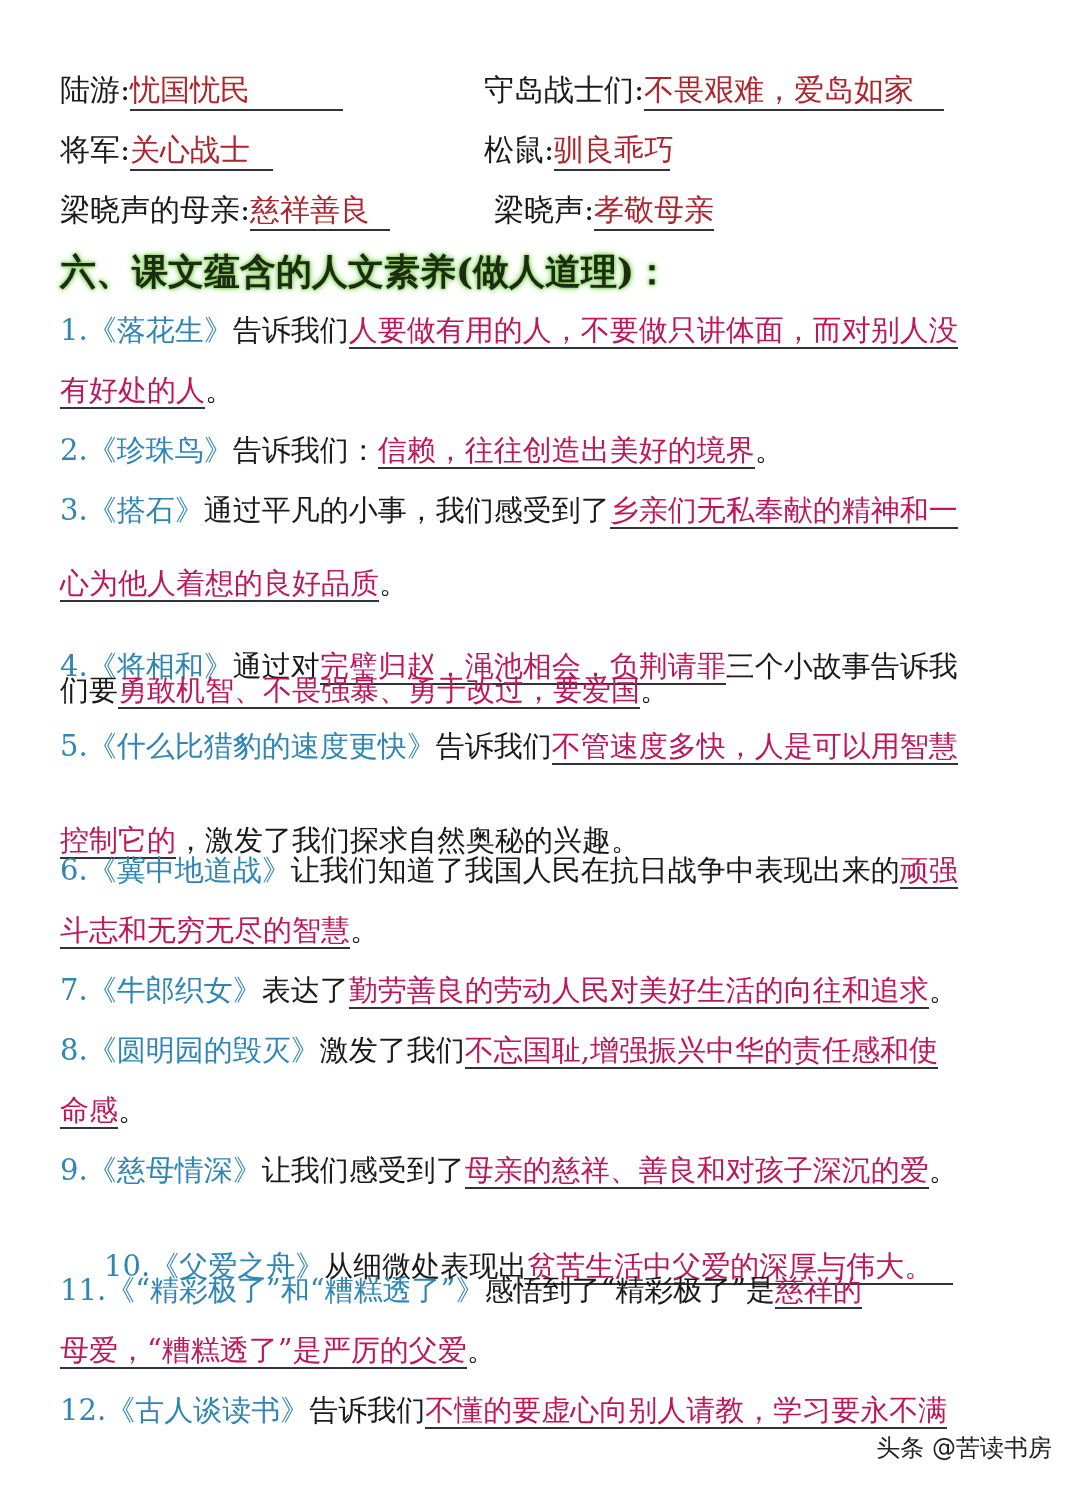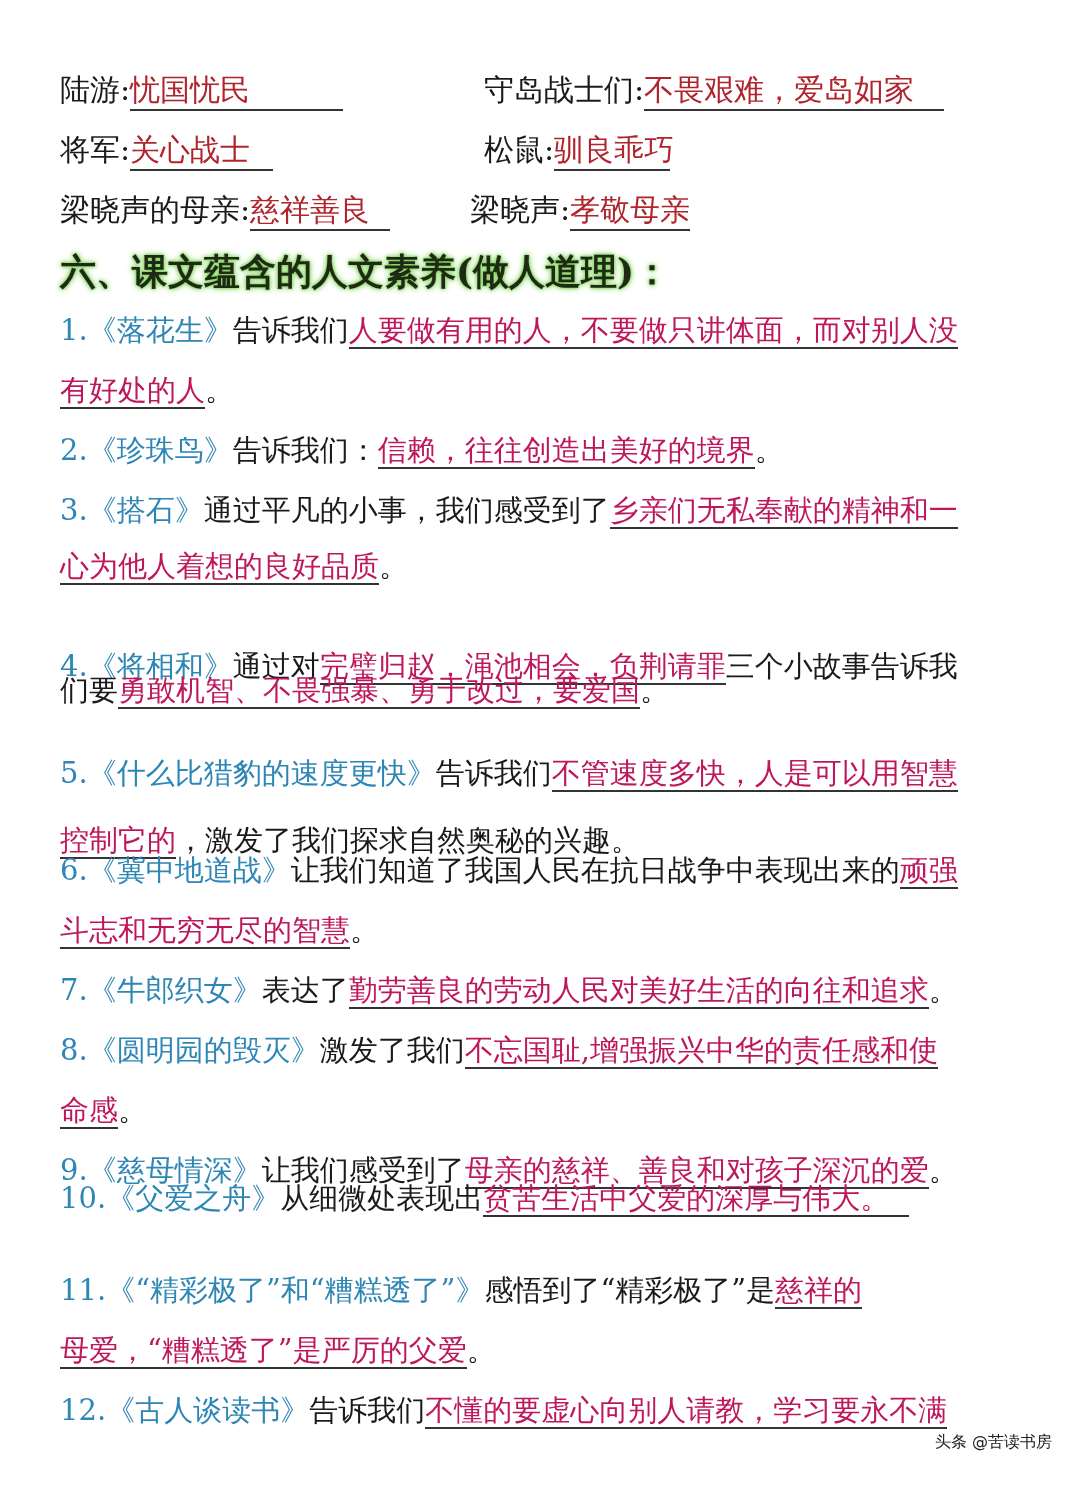--- a/index.html
+++ b/index.html
@@ -19,21 +19,21 @@
       color:#1e2a14; white-space:nowrap;
       text-shadow: 0 0 4px #7ccf5a, 0 0 7px #9fe07a, 0 0 2px #6cc04a;
     }
     .line {
       position:absolute; left:60px; font-size:29px; line-height:40px; white-space:nowrap;
     }
     .title { color:#2e86b5; }
     .blk { color:#1a1a1a; }
     .red { color:#be185d; border-bottom:2px solid #333; }
     .watermark {
-      position:absolute; right:28px; top:1432px; font-size:16px; color:#222;
+      position:absolute; right:28px; top:1432px; font-size:24px; color:#222;
       font-family:"DejaVu Sans","Liberation Sans",sans-serif; white-space:nowrap;
     }
   </style>
 </head>
 <body>
 
 <div class="pair" style="left:60px;top:70px;">
   <span class="lbl">陆游:</span><span class="ans" style="width:195px;">忧国忧民</span>
 </div>
 <div class="pair" style="left:484px;top:70px;">
@@ -41,52 +41,52 @@
 </div>
 <div class="pair" style="left:60px;top:130px;">
   <span class="lbl">将军:</span><span class="ans" style="width:125px;">关心战士</span>
 </div>
 <div class="pair" style="left:484px;top:130px;">
   <span class="lbl">松鼠:</span><span class="ans" style="width:108px;padding-right:8px;">驯良乖巧</span>
 </div>
 <div class="pair" style="left:60px;top:190px;">
   <span class="lbl">梁晓声的母亲:</span><span class="ans" style="width:122px;">慈祥善良</span>
 </div>
-<div class="pair" style="left:470px;top:190px;">
+<div class="pair" style="left:494px;top:190px;">
   <span class="lbl">梁晓声:</span><span class="ans" style="width:112px;padding-right:8px;">孝敬母亲</span>
 </div>
 
 <div class="heading">六、课文蕴含的人文素养(做人道理)：</div>
 
 <div class="line" style="top:310px;">
   <span class="title">1.</span><span class="title">《落花生》</span><span class="blk">告诉我们</span><span class="red">人要做有用的人，不要做只讲体面，而对别人没</span>
 </div>
 <div class="line" style="top:370px;">
   <span class="red">有好处的人</span><span class="blk">。</span>
 </div>
 
 <div class="line" style="top:430px;">
   <span class="title">2.</span><span class="title">《珍珠鸟》</span><span class="blk">告诉我们：</span><span class="red">信赖，往往创造出美好的境界</span><span class="blk">。</span>
 </div>
 
 <div class="line" style="top:490px;">
   <span class="title">3.</span><span class="title">《搭石》</span><span class="blk">通过平凡的小事，我们感受到了</span><span class="red">乡亲们无私奉献的精神和一</span>
 </div>
-<div class="line" style="top:546px;">
+<div class="line" style="top:563px;">
   <span class="red">心为他人着想的良好品质</span><span class="blk">。</span>
 </div>
 
 <div class="line" style="top:646px;">
   <span class="title">4.</span><span class="title">《将相和》</span><span class="blk">通过对</span><span class="red">完璧归赵，渑池相会，负荆请罪</span><span class="blk">三个小故事告诉我</span>
 </div>
 <div class="line" style="top:670px;">
   <span class="blk">们要</span><span class="red">勇敢机智、不畏强暴、勇于改过，要爱国</span><span class="blk">。</span>
 </div>
 
-<div class="line" style="top:753px;">
+<div class="line" style="top:726px;">
   <span class="title">5.</span><span class="title">《什么比猎豹的速度更快》</span><span class="blk">告诉我们</span><span class="red">不管速度多快，人是可以用智慧</span>
 </div>
 <div class="line" style="top:790px;margin-top:30px;">
   <span class="red">控制它的</span><span class="blk">，激发了我们探求自然奥秘的兴趣。</span>
 </div>
 
 <div class="line" style="top:850px;">
   <span class="title">6.</span><span class="title">《冀中地道战》</span><span class="blk">让我们知道了我国人民在抗日战争中表现出来的</span><span class="red">顽强</span>
 </div>
 <div class="line" style="top:910px;">
@@ -101,21 +101,21 @@
   <span class="title">8.</span><span class="title">《圆明园的毁灭》</span><span class="blk">激发了我们</span><span class="red">不忘国耻,增强振兴中华的责任感和使</span>
 </div>
 <div class="line" style="top:1090px;">
   <span class="red">命感</span><span class="blk">。</span>
 </div>
 
 <div class="line" style="top:1150px;">
   <span class="title">9.</span><span class="title">《慈母情深》</span><span class="blk">让我们感受到了</span><span class="red">母亲的慈祥、善良和对孩子深沉的爱</span><span class="blk">。</span>
 </div>
 
-<div class="line" style="top:1178px;">
+<div class="line" style="top:1246px;margin-left:44px;">
   <span class="title">10.</span><span class="title">《父爱之舟》</span><span class="blk">从细微处表现出</span><span class="red" style="padding-right:20px;">贫苦生活中父爱的深厚与伟大。</span>
 </div>
 
 <div class="line" style="top:1270px;">
   <span class="title">11.</span><span class="title">《“精彩极了”和“糟糕透了”》</span><span class="blk">感悟到了“精彩极了”是</span><span class="red">慈祥的</span>
 </div>
 <div class="line" style="top:1330px;">
   <span class="red">母爱，“糟糕透了”是严厉的父爱</span><span class="blk">。</span>
 </div>
 

